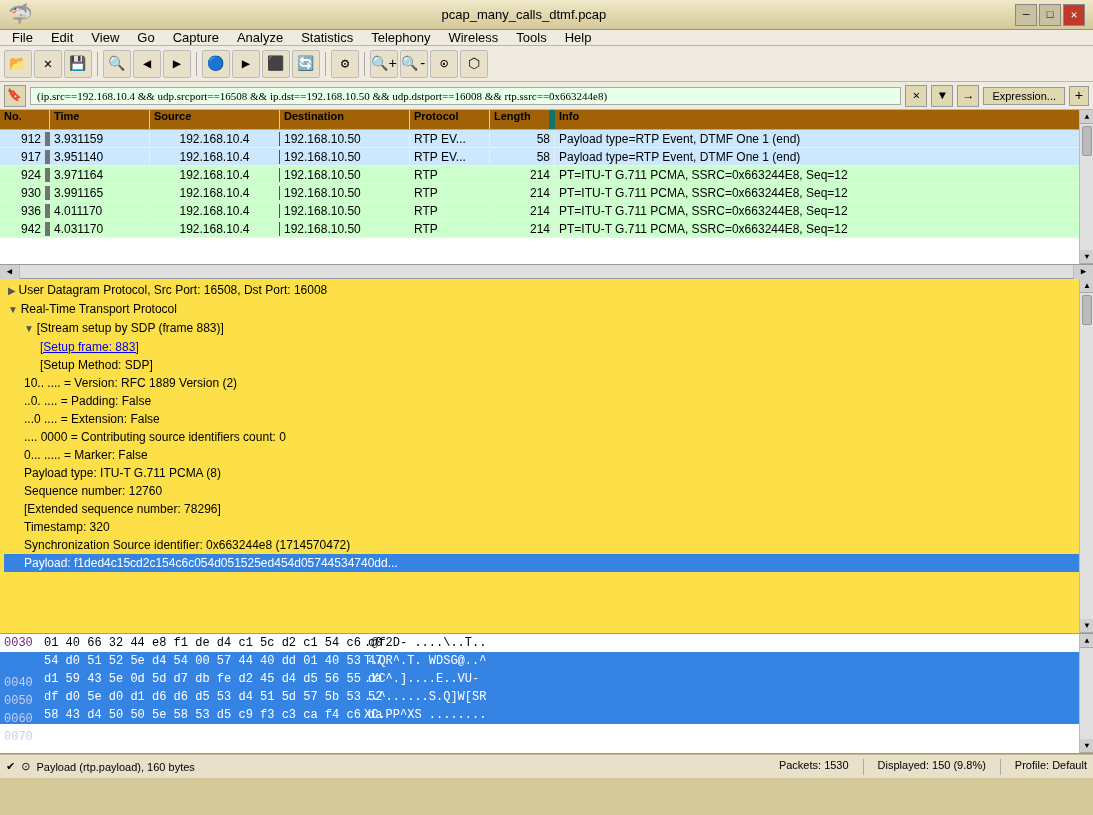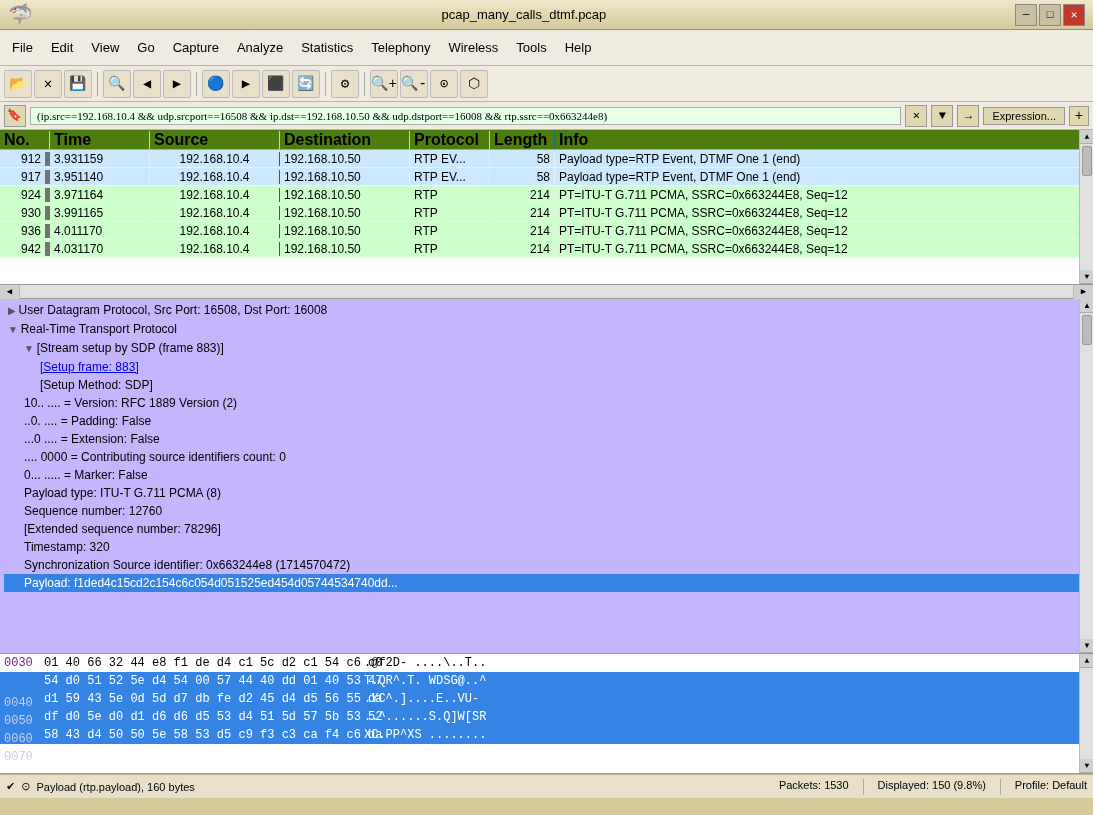--- a/index.html
+++ b/index.html
@@ -23,21 +23,21 @@
       display: flex; align-items: center; justify-content: center; font-size: 11px; cursor: pointer;
     }
     .title-btn.close { background: #c0392b; color: white; }
     
     
     #shark-logo { color: #1a6aa0; font-size: 20px; }
     
     
     #menubar {
       background: #f0ebe0;
-      height: 36px;
+      height: 16px;
       display: flex;
       align-items: center;
       padding: 0 4px;
       border-bottom: 1px solid #c0b888;
       font-family: Arial, sans-serif;
       font-size: 13px;
       gap: 2px;
     }
     .menu-item {
       padding: 2px 8px;
@@ -80,34 +80,33 @@
     
     #packet-list-container {
       height: 155px;
       background: white;
       border-bottom: 1px solid #999;
       overflow: hidden;
       position: relative;
     }
     #packet-list-header {
       display: flex;
-      background: #4d7c0f;
+      background: #a16207;
       border-bottom: 1px solid #aaa;
       font-family: Arial, sans-serif;
-      font-size: 16px;
+      font-size: 11px;
       font-weight: bold;
       height: 20px;
-      align-items: center;
     }
     .ph-no { width: 50px; padding: 0 4px; border-right: 1px solid #ccc; }
     .ph-time { width: 100px; padding: 0 4px; border-right: 1px solid #ccc; }
     .ph-src { width: 130px; padding: 0 4px; border-right: 1px solid #ccc; }
     .ph-dst { width: 130px; padding: 0 4px; border-right: 1px solid #ccc; }
     .ph-proto { width: 80px; padding: 0 4px; border-right: 1px solid #ccc; }
-    .ph-len { width: 65px; padding: 0 4px; border-right: 1px solid #0f766e; }
+    .ph-len { width: 65px; padding: 0 4px; border-right: 6px solid #0f766e; }
     .ph-info { flex: 1; padding: 0 4px; }
     
     .packet-row {
       display: flex;
       height: 18px;
       align-items: center;
       font-size: 12px;
       border-bottom: 1px solid #f0f0f0;
       font-family: Arial, sans-serif;
     }
@@ -126,21 +125,21 @@
       height: 14px;
       background: #e0e0e0;
       border-bottom: 1px solid #999;
       display: flex;
       align-items: center;
     }
     
     
     #packet-detail {
       height: 355px;
-      background: #c4b5fd;
+      background: #fde047;
       border-bottom: 1px solid #999;
       overflow: hidden;
       position: relative;
       font-family: Arial, sans-serif;
       font-size: 12px;
     }
     #packet-detail-inner {
       padding: 2px 4px;
       height: 100%;
       overflow-y: hidden;

